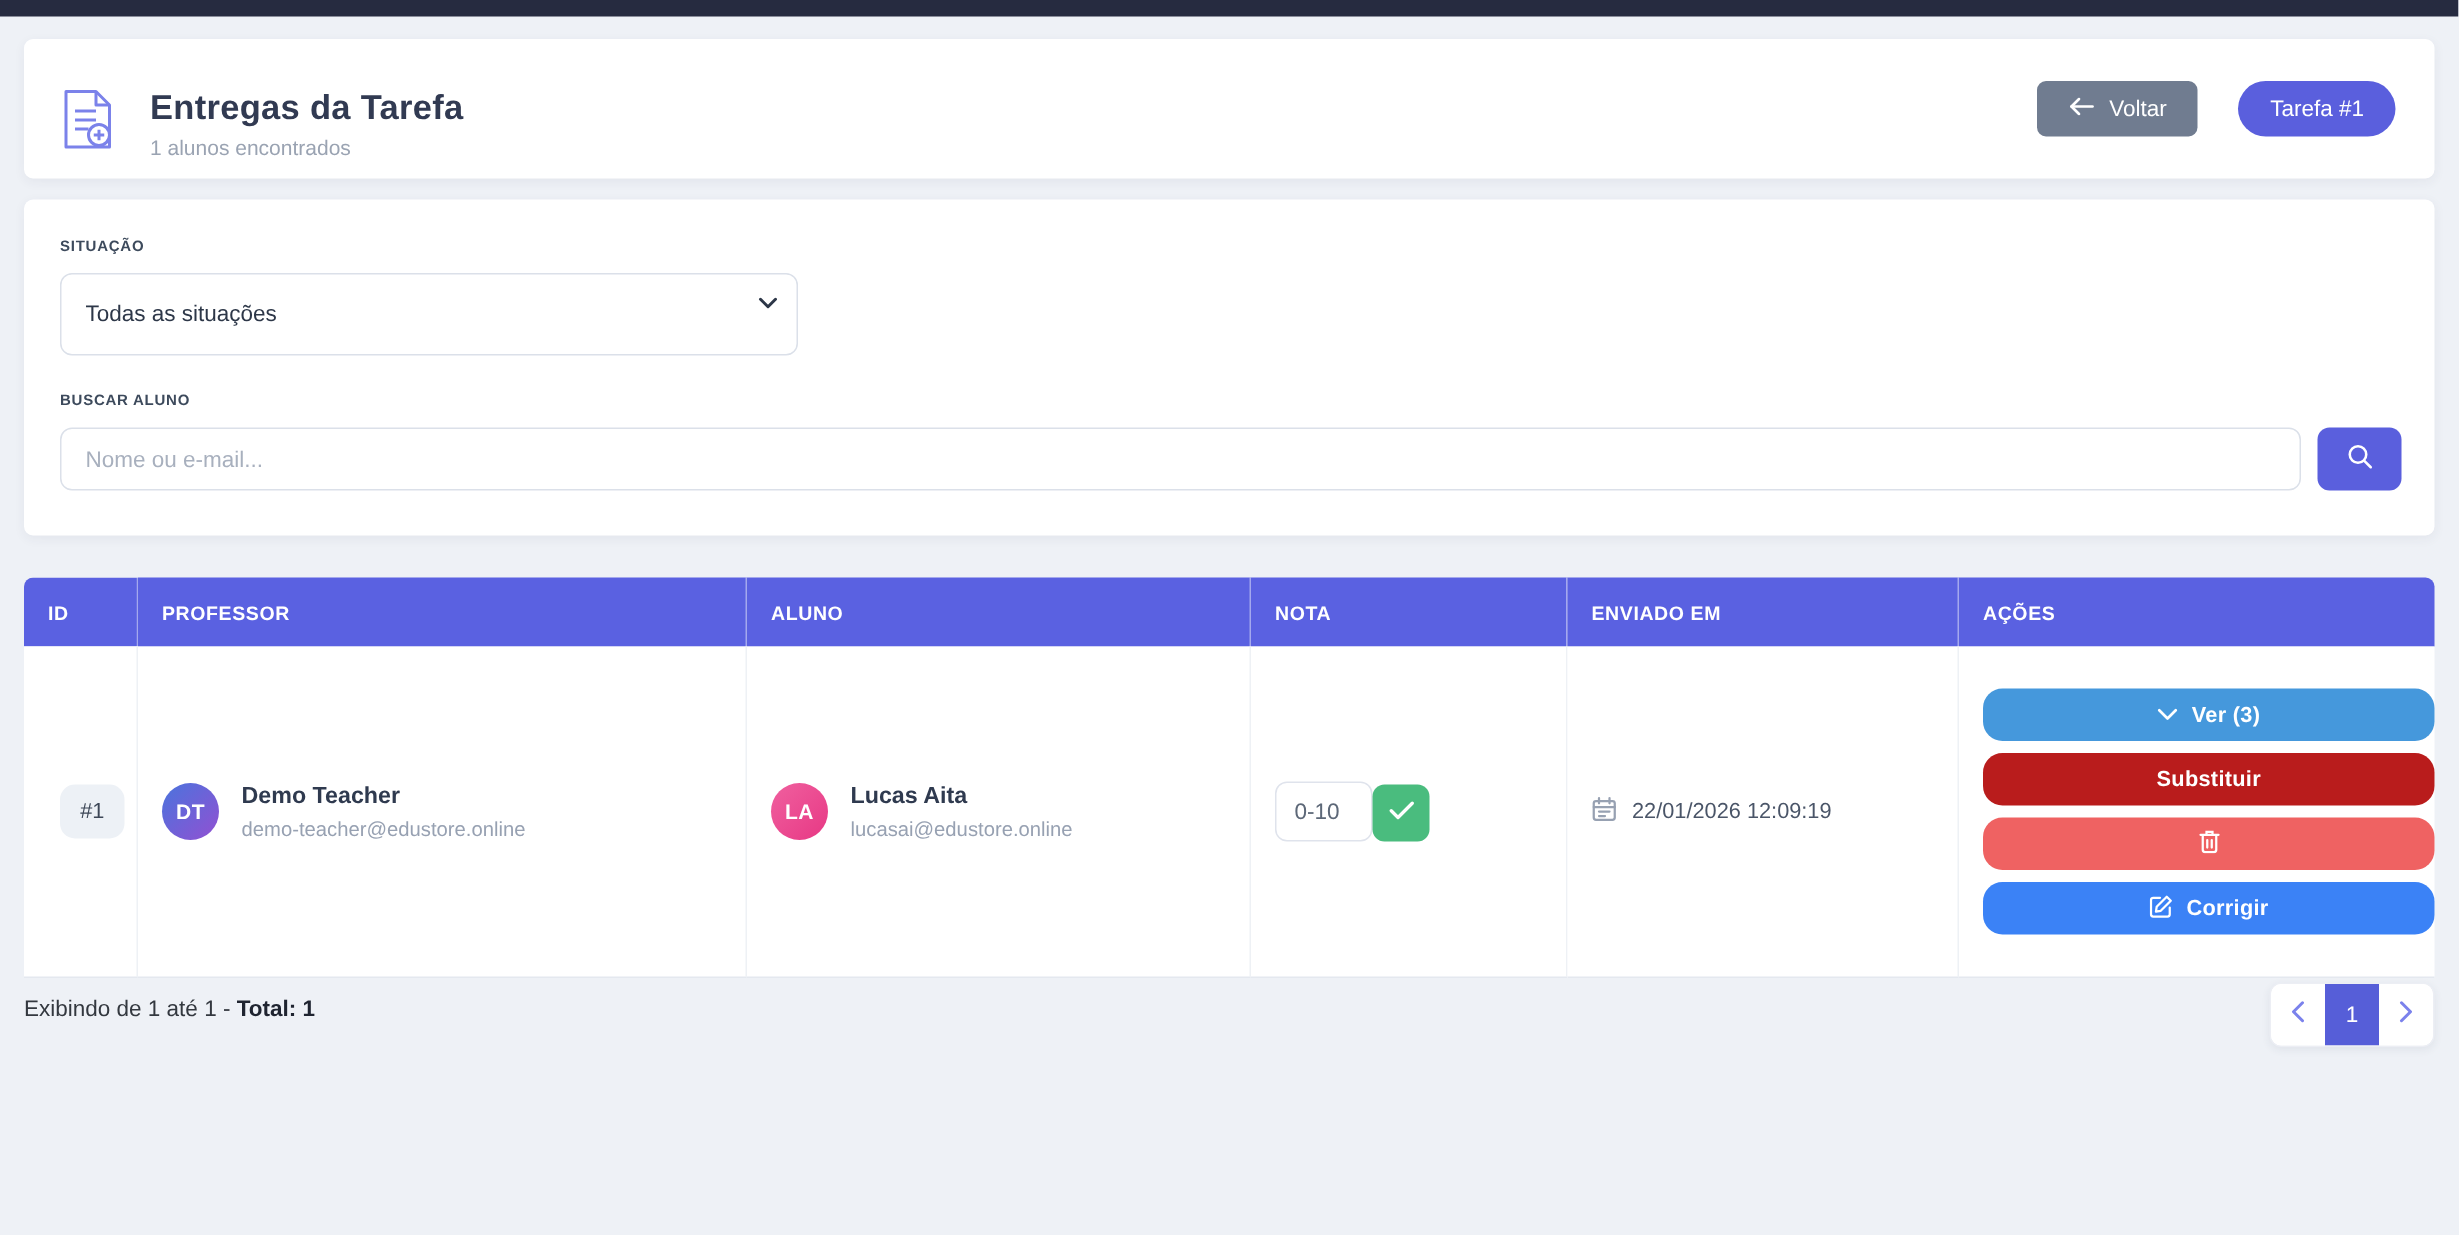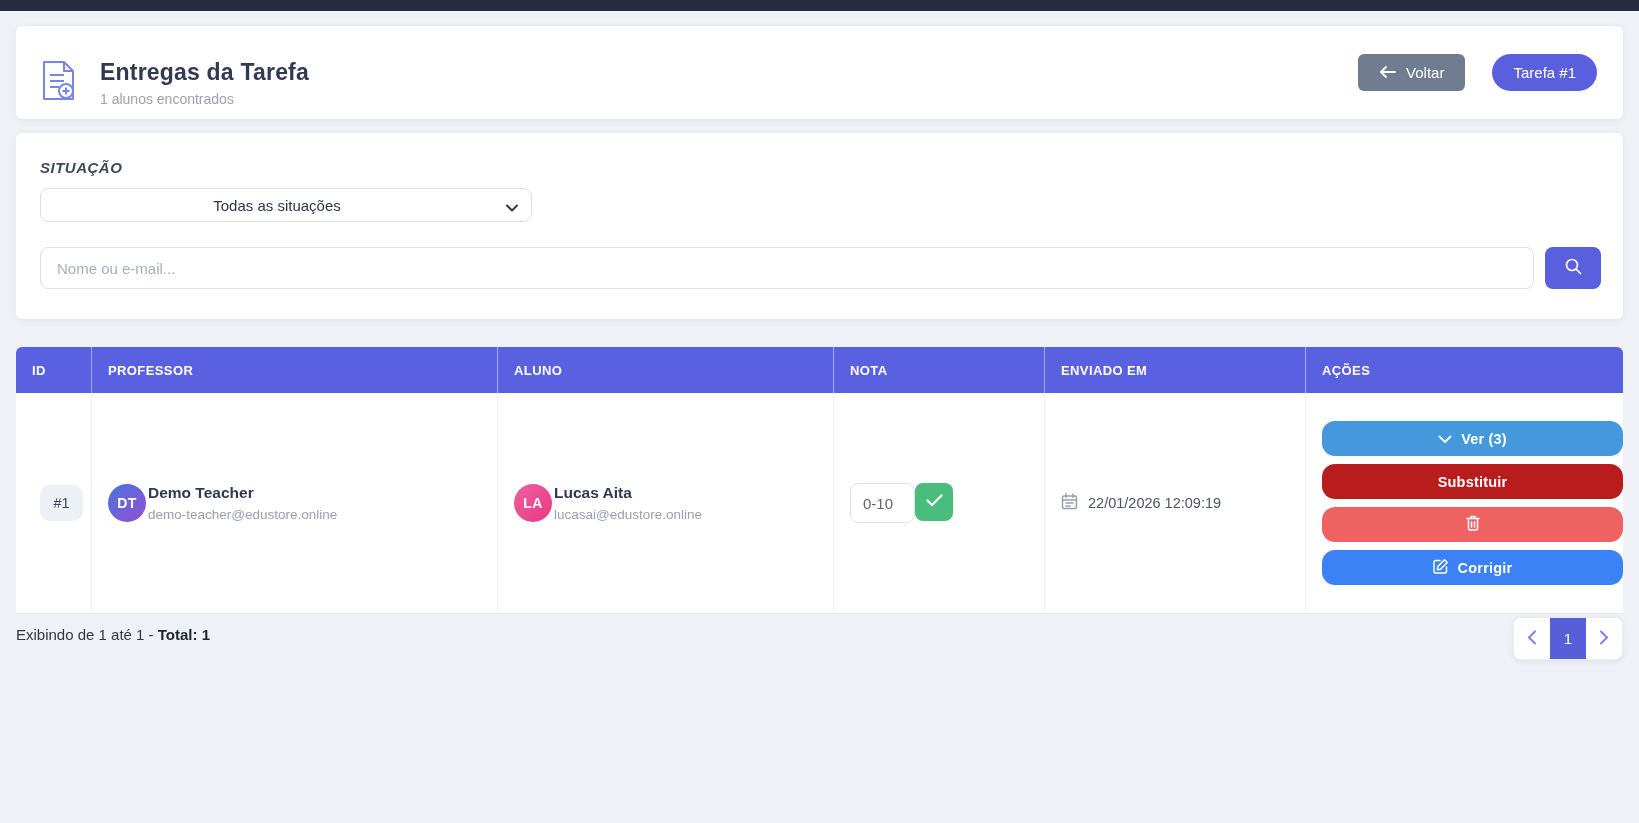--- a/index.html
+++ b/index.html
@@ -41,33 +41,32 @@
   .btn-task {
     height: 37px; padding: 0 21px;
     background: #5a5fdd; color: #ffffff;
     font-size: 15px; border-radius: 19px;
   }
 
   
   .filter-card { padding: 26px 22px 30px 24px; margin-bottom: 28px; }
   .field-label {
     display: block;
-    font-size: 15px; font-weight: 700; letter-spacing: .5px;
+    font-size: 10px; font-weight: 700; letter-spacing: .5px;
     color: #3d4a5c; text-transform: uppercase;
     margin-bottom: 12px;
-    font-style: italic;
   }
   .select-wrap { position: relative; width: 492px; margin-bottom: 25px; }
   .select-wrap select {
-    width: 100%; height: 34px;
+    width: 100%; height: 55px;
     appearance: none; -webkit-appearance: none;
     border: 1px solid #dbe0e9; border-radius: 8px;
     background: #ffffff;
     padding: 0 34px 0 16px;
-    font-family: inherit; font-size: 15px; color: #2d3748; text-align: center;
+    font-family: inherit; font-size: 15px; color: #2d3748;
   }
   .select-caret { position: absolute; right: 13px; top: 13px; pointer-events: none; color: #2d3748; }
   .search-row { display: flex; align-items: center; gap: 11px; }
   .search-row input {
     flex: 1; height: 42px;
     border: 1px solid #dbe0e9; border-radius: 8px;
     padding: 0 16px; font-family: inherit; font-size: 15px; color: #2d3748;
     background: #ffffff;
   }
   .search-row input::placeholder { color: #a8b0be; }
@@ -96,32 +95,32 @@
     border-bottom: 1px solid #e4e8ef;
     padding: 0 0 0 16px;
   }
   table.grid td:last-child { border-right: none; }
   td.cell-id { text-align: center; padding: 0; }
   .id-badge {
     display: inline-block; padding: 10px 13px;
     background: #edf1f6; border-radius: 10px;
     font-size: 14.5px; color: #3d4757;
   }
-  .person { display: flex; align-items: flex-end; gap: 2px; }
+  .person { display: flex; align-items: flex-end; gap: 15px; }
   .avatar {
     width: 38px; height: 38px; border-radius: 50%;
     display: flex; align-items: center; justify-content: center;
     color: #ffffff; font-size: 14px; font-weight: 700; letter-spacing: .3px;
     flex: 0 0 auto;
   }
   .avatar-professor { background: linear-gradient(135deg, #4a74dd, #9250d2); }
   .avatar-aluno { background: linear-gradient(135deg, #f0609f, #e73884); }
   .person-name { font-size: 15.5px; font-weight: 700; color: #2f3a4f; margin-bottom: 5px; }
   .person-email { font-size: 13.5px; color: #97a1b2; }
-  .nota-wrap { display: flex; align-items: flex-start; }
+  .nota-wrap { display: flex; align-items: flex-end; }
   .nota-input {
     width: 65px; height: 40px;
     border: 1px solid #dfe3ec; border-radius: 8px;
     padding: 0 0 0 12px; font-family: inherit; font-size: 15px; color: #3d4757;
   }
   .nota-input::placeholder { color: #5d6878; }
   .btn-grade { width: 38px; height: 38px; background: #4abc7e; color:#fff; border-radius: 8px; }
   .sent { display: flex; align-items: center; gap: 10px; color: #4a5568; font-size: 14.5px; font-weight: 500; }
   .sent .cal { color: #97a1b2; }
   td.cell-actions { padding: 0 15px 0 14px; }
@@ -199,20 +198,21 @@
     <div class="select-wrap">
       <select>
         <option>Todas as situações</option>
       </select>
       <span class="select-caret">
         <svg width="14" height="14" viewBox="0 0 14 14" fill="none" stroke="currentColor" stroke-width="2" stroke-linecap="round" stroke-linejoin="round">
           <polyline points="2,4.5 7,9.5 12,4.5"></polyline>
         </svg>
       </span>
     </div>
+    <label class="field-label">BUSCAR ALUNO</label>
     <div class="search-row">
       <input type="text" placeholder="Nome ou e-mail..." style="">
       <button class="btn btn-search">
         <span>
           <svg width="19" height="19" viewBox="0 0 19 19" fill="none" stroke="#ffffff" stroke-width="1.7" stroke-linecap="round">
             <circle cx="8" cy="8" r="5.5"></circle>
               <line x1="12.2" y1="12.2" x2="16.5" y2="16.5"></line>
           </svg>
         </span>
       </button>

